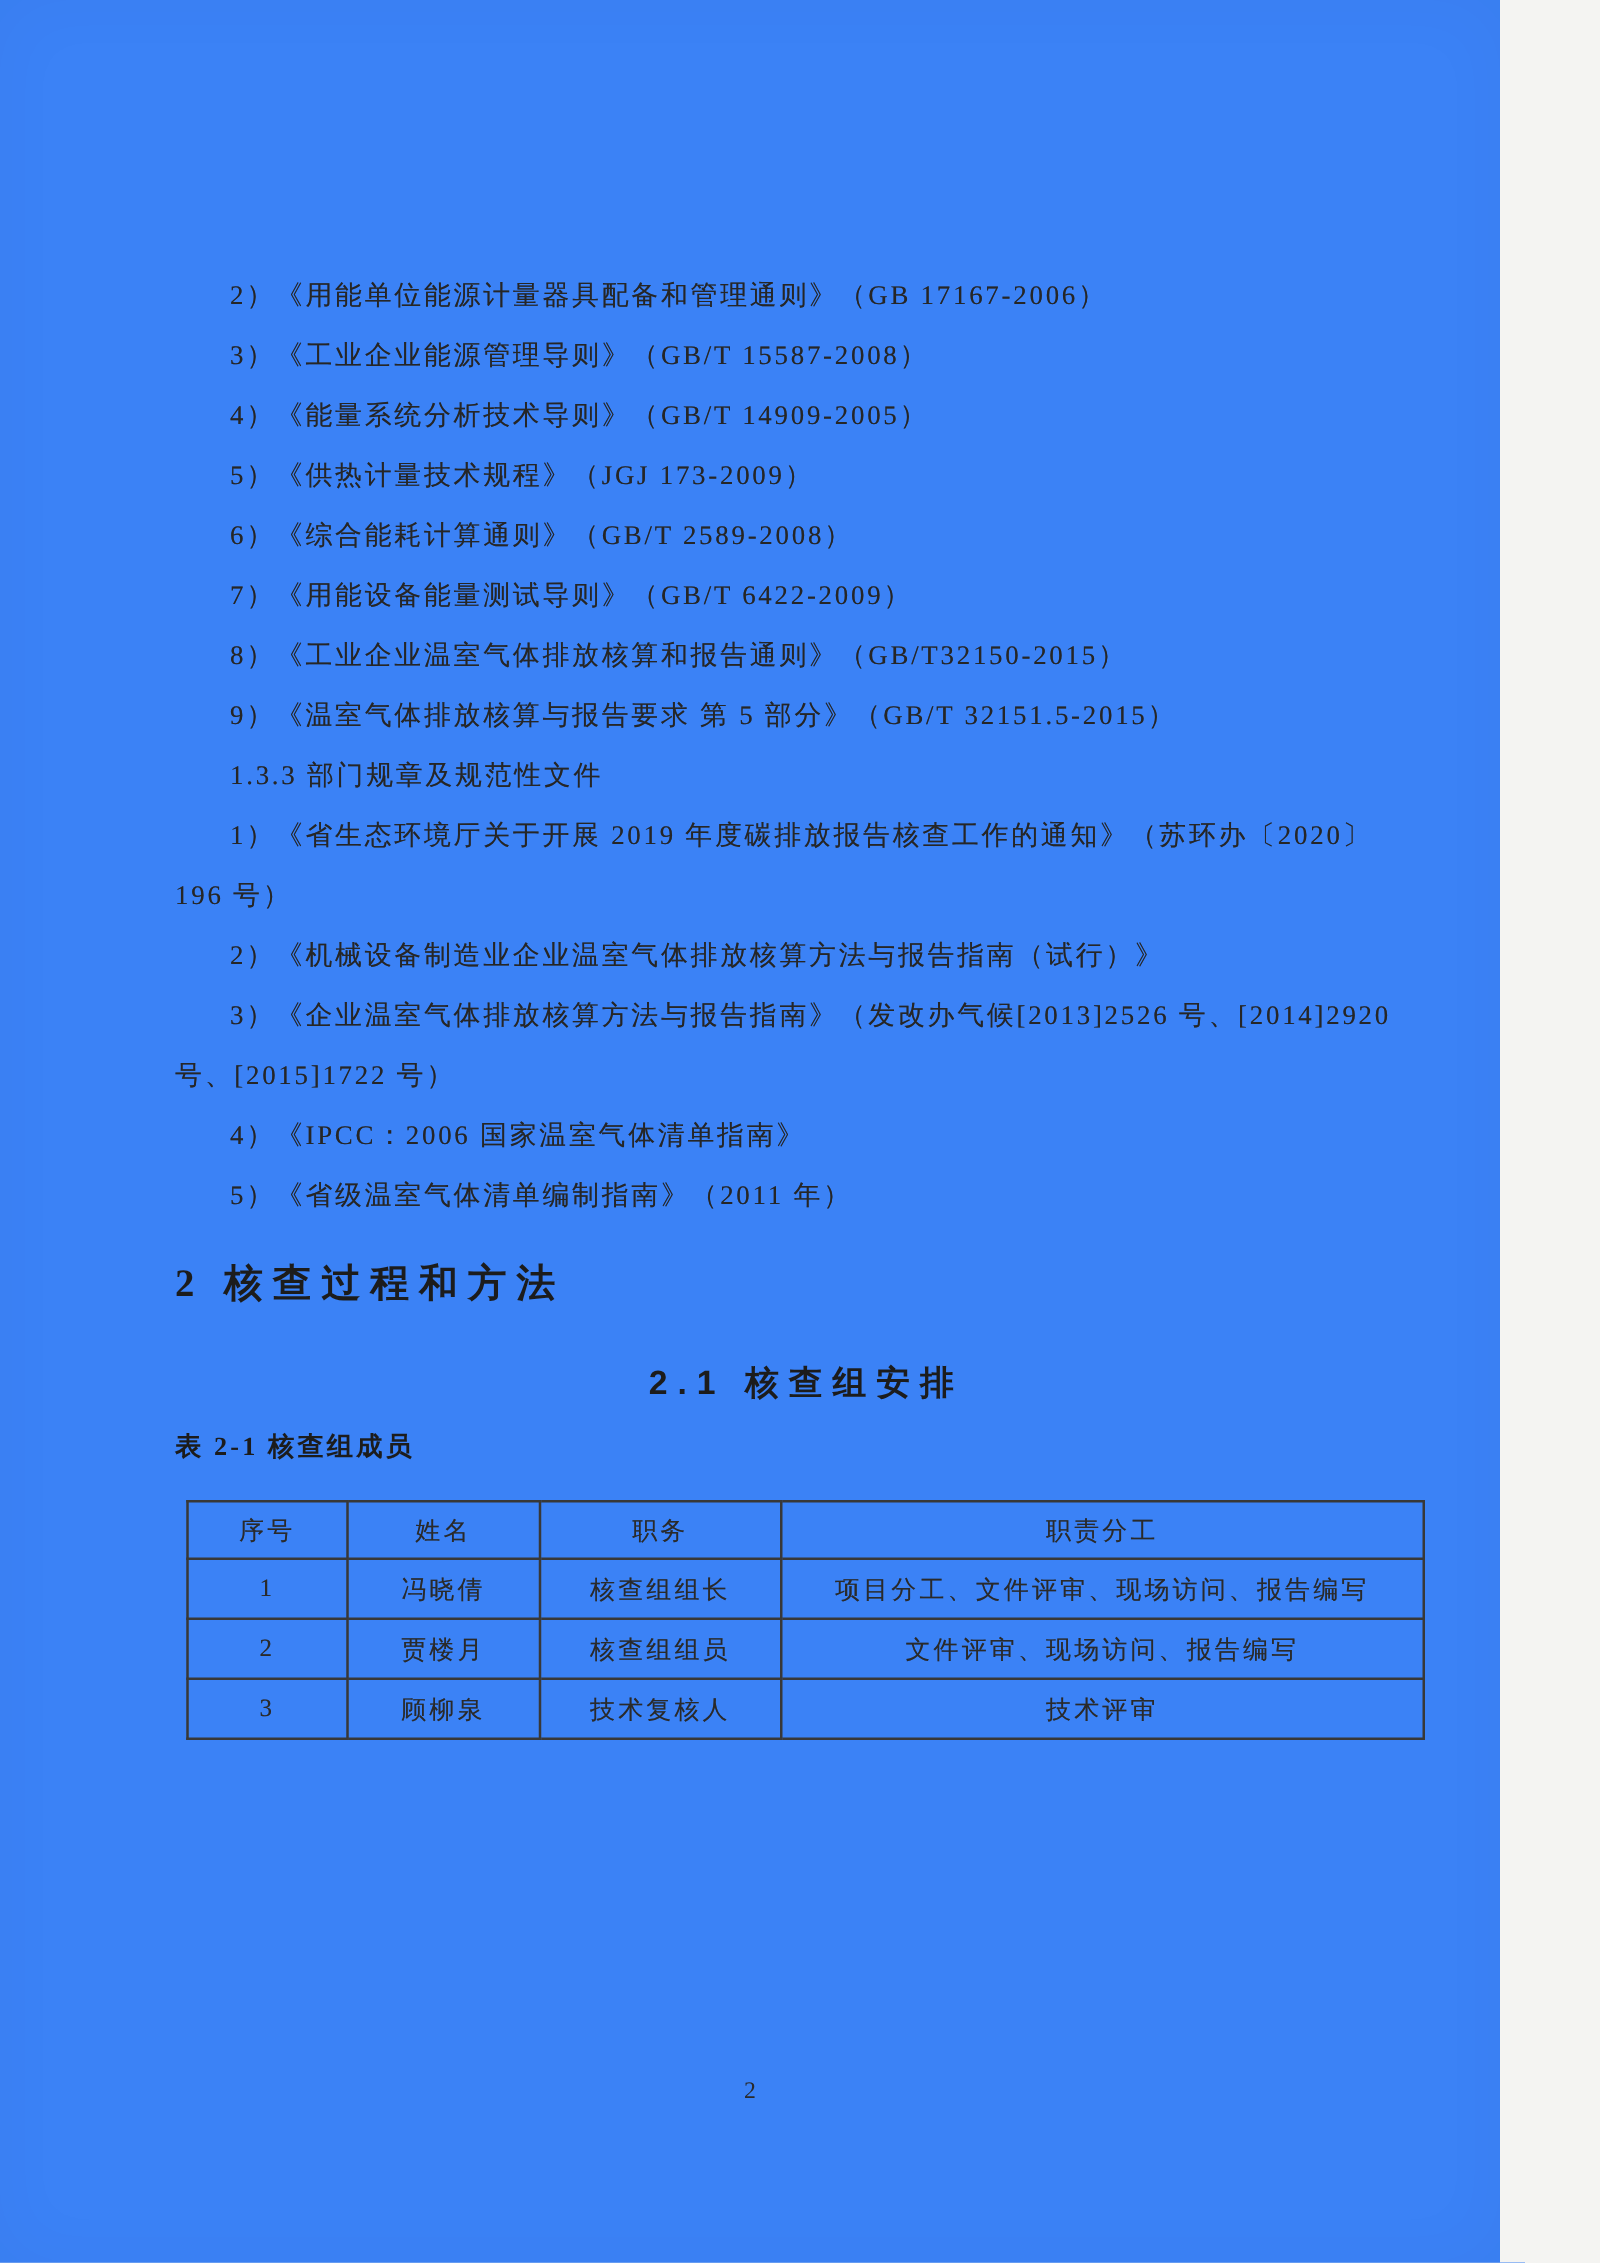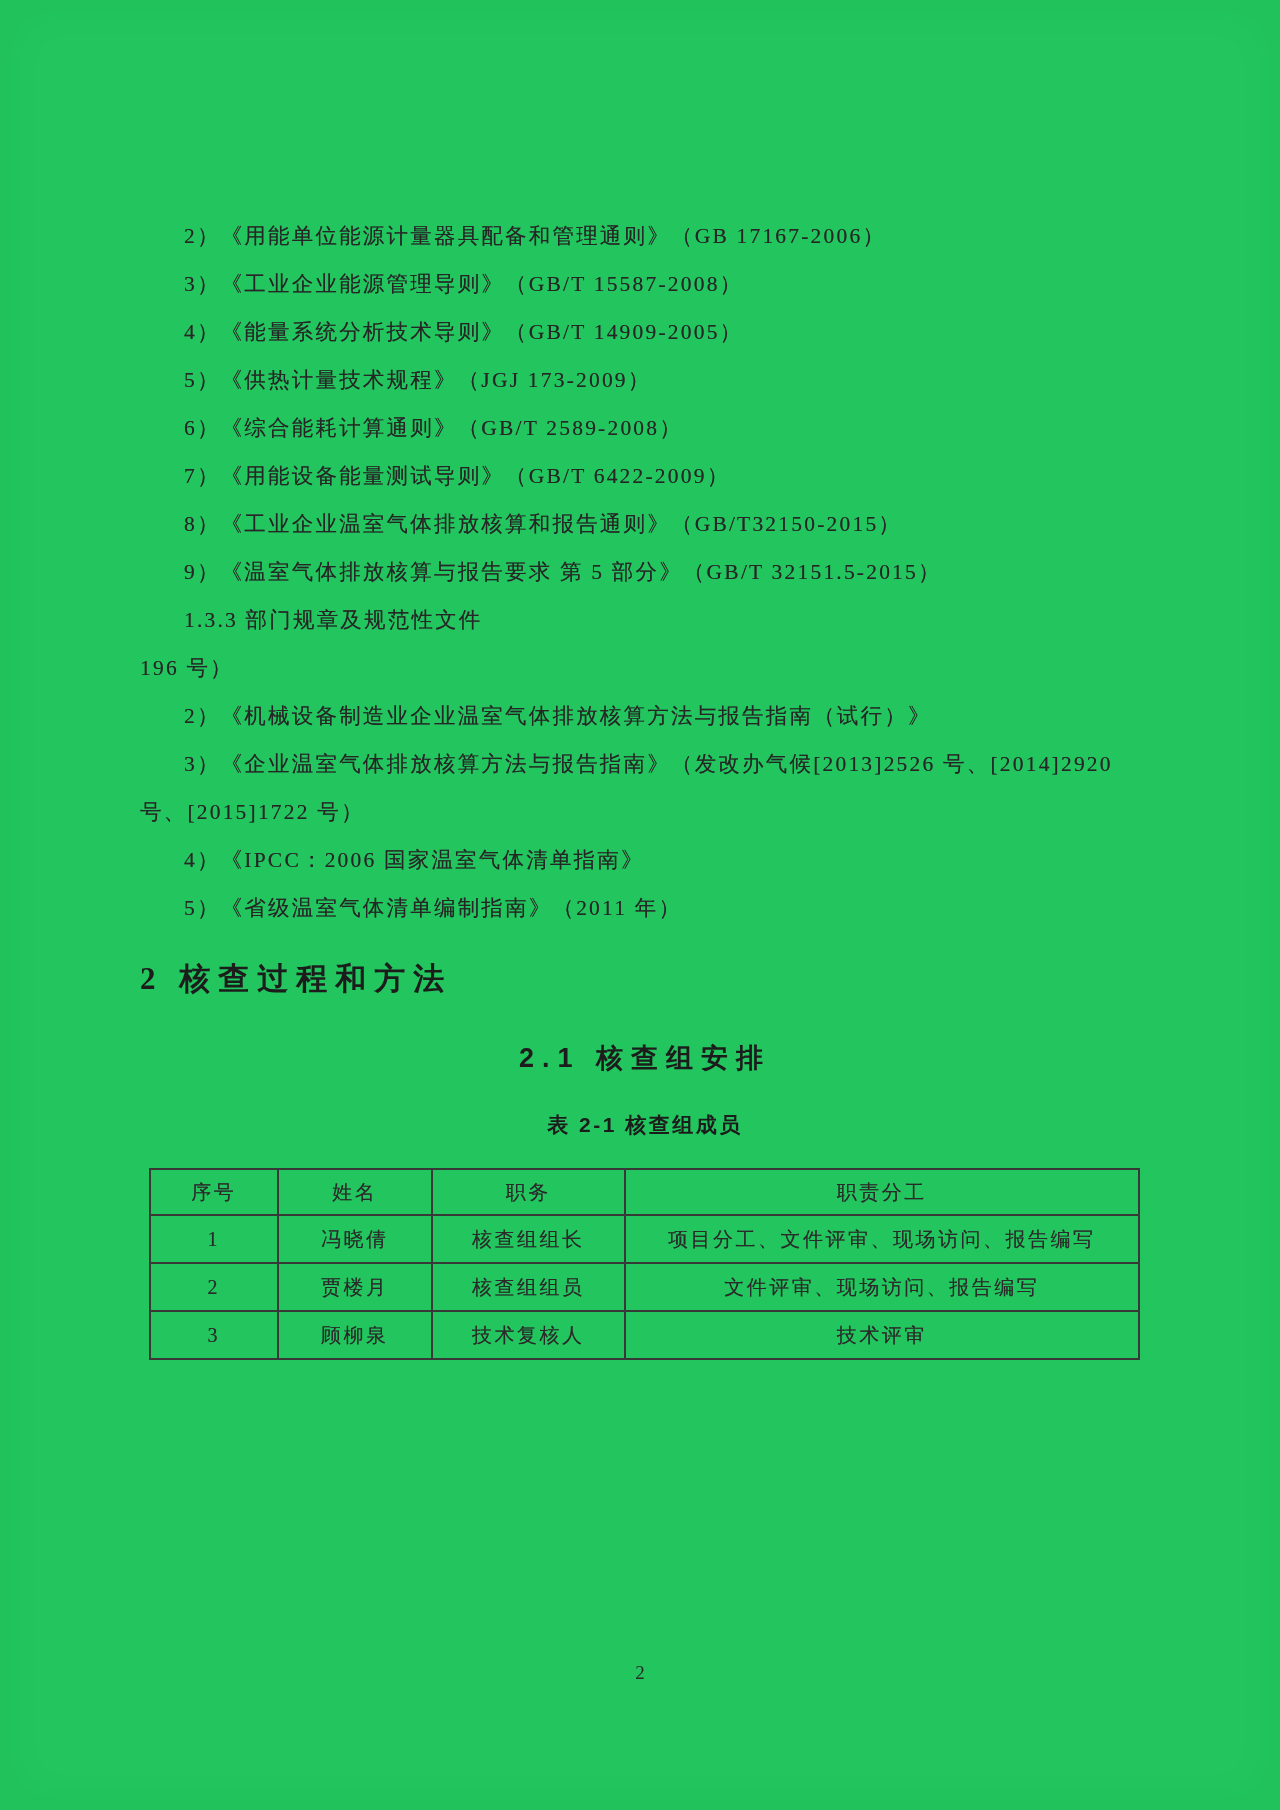--- a/index.html
+++ b/index.html
@@ -3,25 +3,26 @@
 <meta charset="utf-8">
 <style>
   html,body{margin:0;padding:0;}
   body{
     width:1280px;height:1810px;
     background:#f4f4f2;
     font-family:"Liberation Serif","DejaVu Serif",serif;
   }
   .page{
     position:relative;
-    width:1280px;height:1810px;
-    background:#22c55e;
+    width:1188px;height:1810px;
+    background:#3b82f6;
     color:#262626;
     overflow:hidden;
     box-shadow:inset 0 0 60px rgba(0,0,0,0.03);
+    padding-left:12px;
   }
   .content{
     position:absolute;
     left:140px;
     top:212px;
     width:1010px;
   }
   
   .line{
     margin:0;
@@ -57,23 +58,22 @@
   .para-line{
     margin:0;
     height:43px;
     line-height:43px;
     font-size:21.5px;
     letter-spacing:4.2px;
     white-space:nowrap;
     text-shadow:0 0 0.5px rgba(40,40,40,0.55);
   }
   .table-title{
-    margin-top:38px;
-    text-align:center;
-    font-family:Liberation Sans, sans-serif;
+    margin-top:22px;
+    font-family:Liberation Serif, serif;
     font-weight:bold;
     font-size:21px;
     line-height:22px;
     letter-spacing:2.5px;
     color:#1c1c1c;
   }
   table{
     margin-top:32px;
     margin-left:9px;
     width:991px;
@@ -117,20 +117,21 @@
     <div id="bodyLines">
         <p class="line indent">2）《用能单位能源计量器具配备和管理通则》（GB 17167-2006）</p>
         <p class="line indent">3）《工业企业能源管理导则》（GB/T 15587-2008）</p>
         <p class="line indent">4）《能量系统分析技术导则》（GB/T 14909-2005）</p>
         <p class="line indent">5）《供热计量技术规程》（JGJ 173-2009）</p>
         <p class="line indent">6）《综合能耗计算通则》（GB/T 2589-2008）</p>
         <p class="line indent">7）《用能设备能量测试导则》（GB/T 6422-2009）</p>
         <p class="line indent">8）《工业企业温室气体排放核算和报告通则》（GB/T32150-2015）</p>
         <p class="line indent">9）《温室气体排放核算与报告要求 第 5 部分》（GB/T 32151.5-2015）</p>
         <p class="line indent">1.3.3 部门规章及规范性文件</p>
+        <p class="line indent">1）《省生态环境厅关于开展 2019 年度碳排放报告核查工作的通知》（苏环办〔2020〕</p>
         <p class="line">196 号）</p>
         <p class="line indent">2）《机械设备制造业企业温室气体排放核算方法与报告指南（试行）》</p>
         <p class="line indent">3）《企业温室气体排放核算方法与报告指南》（发改办气候[2013]2526 号、[2014]2920</p>
         <p class="line">号、[2015]1722 号）</p>
         <p class="line indent">4）《IPCC：2006 国家温室气体清单指南》</p>
         <p class="line indent">5）《省级温室气体清单编制指南》（2011 年）</p>
       </div>
 
     <h1>2  核查过程和方法</h1>
 

